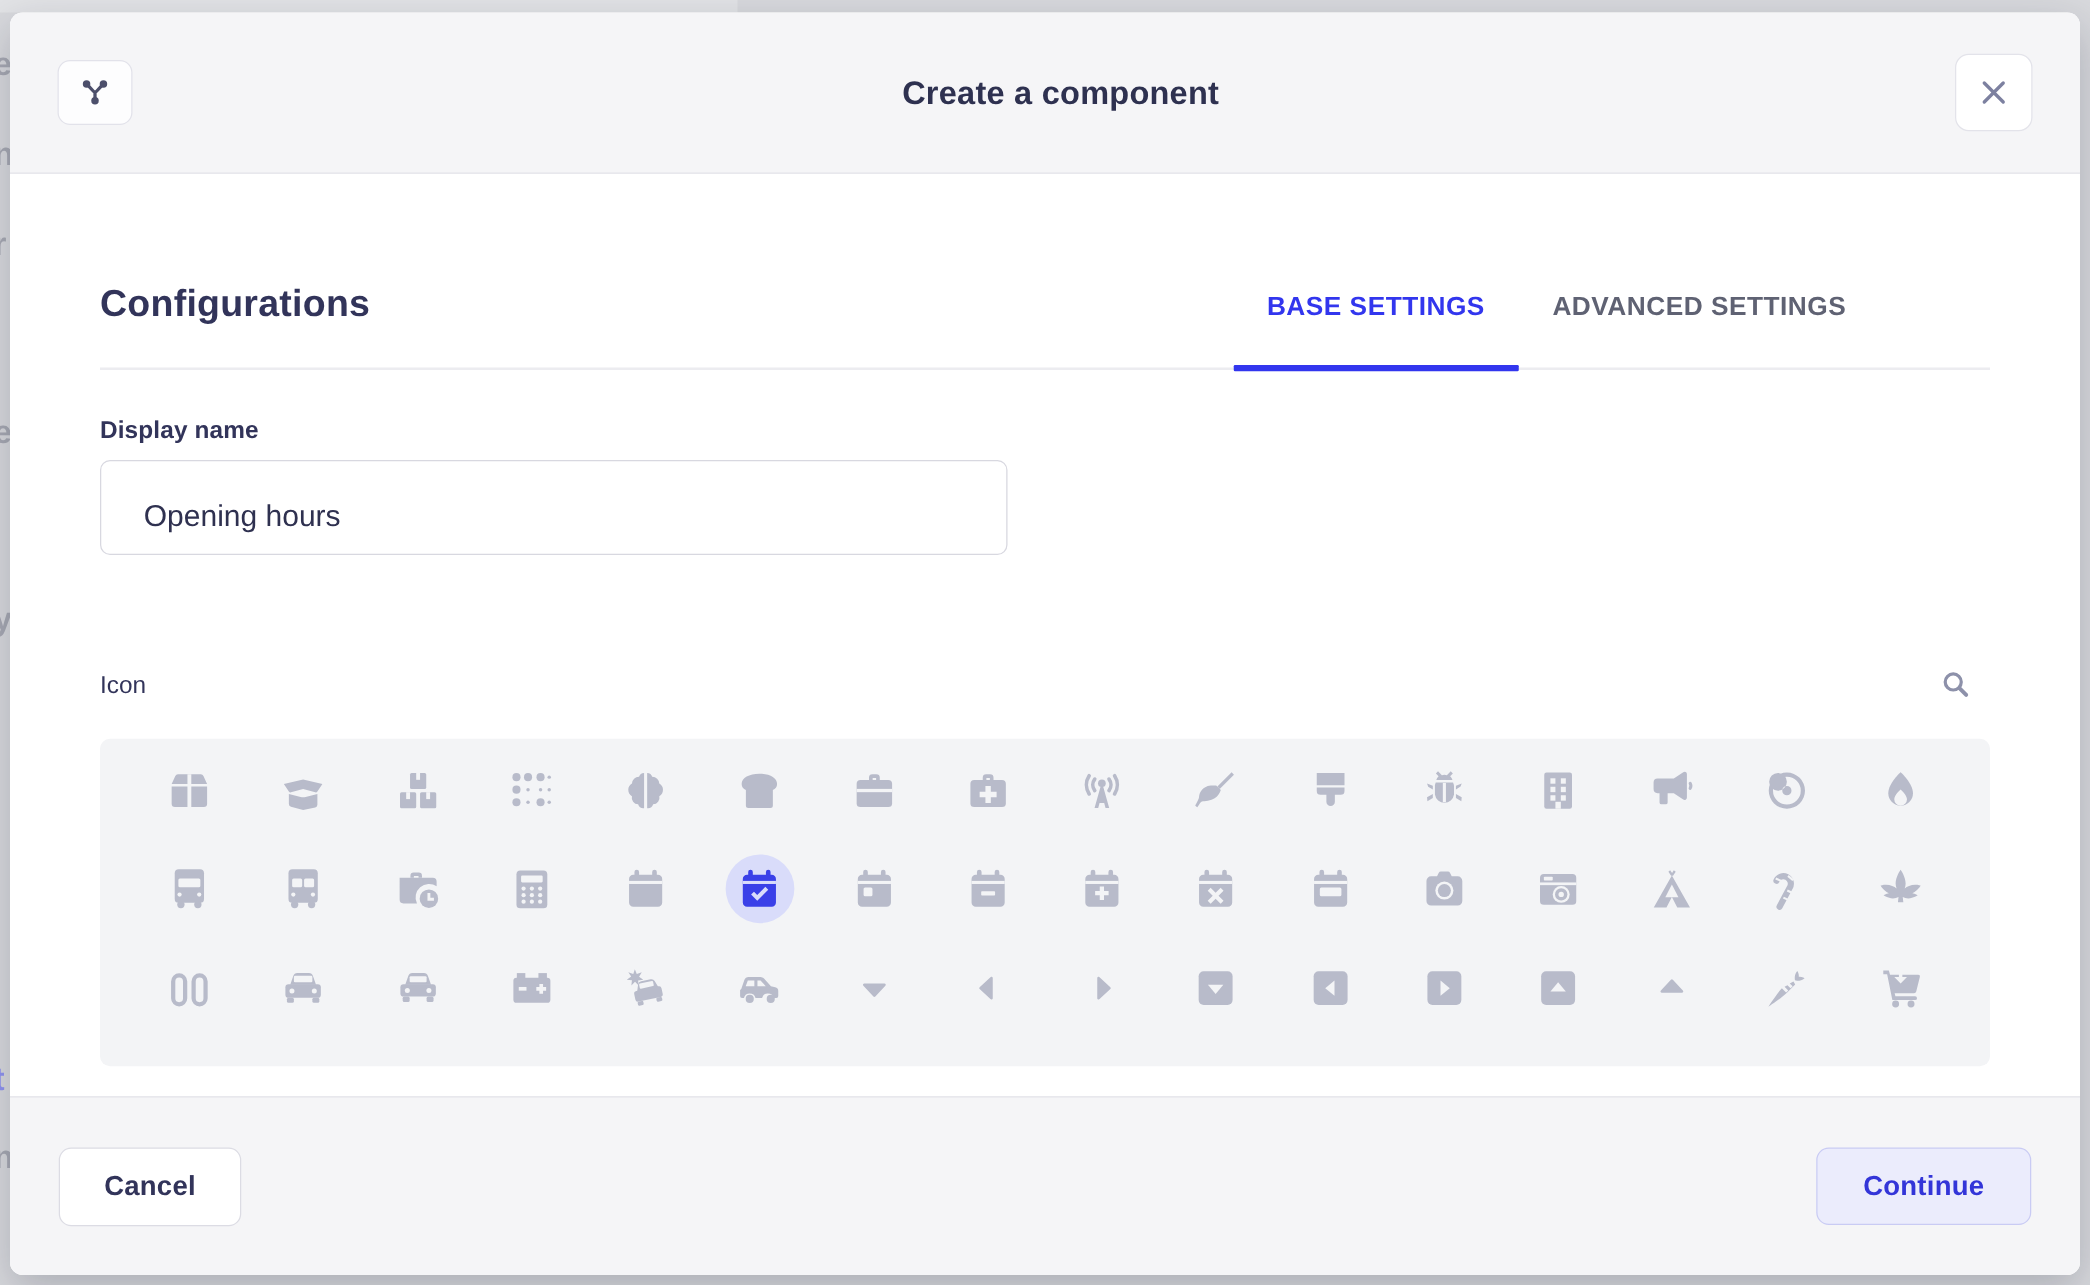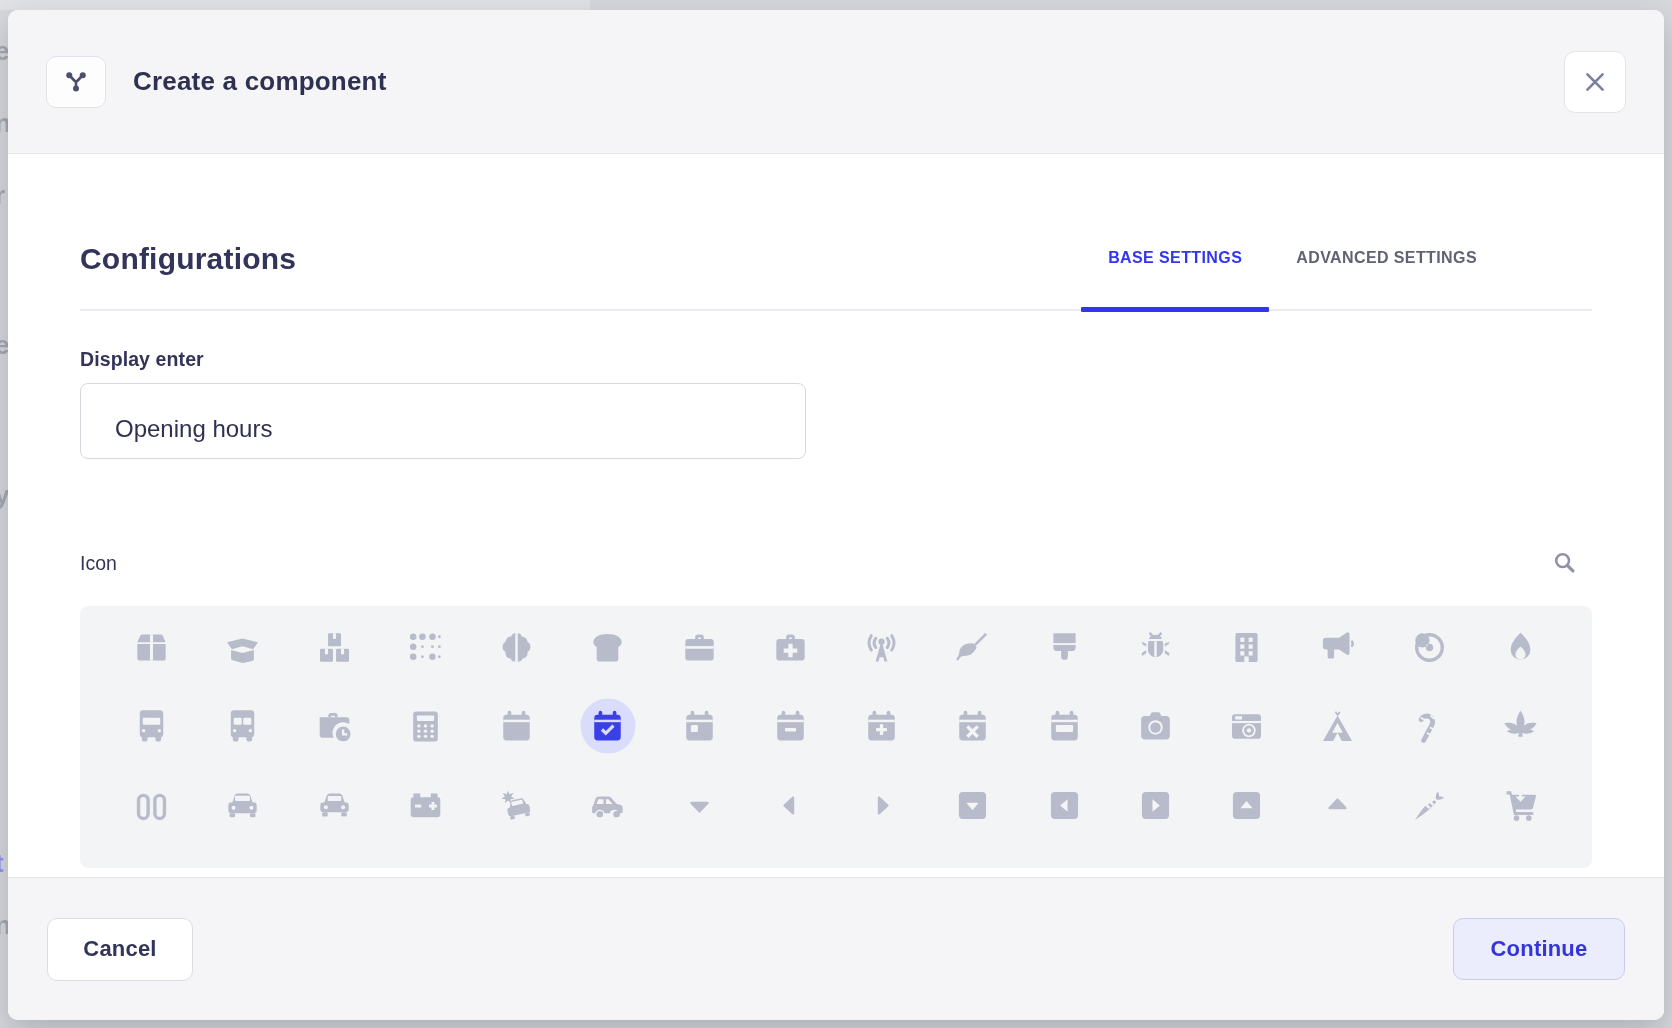--- a/index.html
+++ b/index.html
@@ -35,24 +35,25 @@
   .bg-letter{position:absolute;left:-5px;font-size:26px;font-weight:bold;z-index:0;}
 
   .modal{
     position:absolute;left:8px;top:10px;width:1656px;height:1010px;
     background:#ffffff;border-radius:10px;z-index:2;
     box-shadow:0 12px 34px rgba(20,22,40,.22);
     overflow:hidden;
   }
   
   .modal-header{
-    height:144px;background:var(--chrome-bg);
+    height:129px;background:var(--chrome-bg);
     border-bottom:1px solid var(--chrome-border);
     display:flex;align-items:center;
     padding:0 38px;
+    text-align:center;
   }
   .header-icon-box{
     width:60px;height:52px;background:#fdfdfe;
     border:1.5px solid #e2e2ea;border-radius:10px;
     display:flex;align-items:center;justify-content:center;
     color:#4c4f6b;flex:0 0 auto;
   }
   .header-icon-box svg{width:30px;height:30px;}
   .modal-title{
     margin-left:27px;font-size:26px;font-weight:bold;color:var(--title-color);
@@ -74,21 +75,21 @@
     margin-top:85px;position:relative;
   }
   .config-divider{position:absolute;left:0;right:0;bottom:0;height:2px;background:var(--divider);}
   .config-heading{
     font-size:30px;font-weight:bold;color:var(--heading-color);
     line-height:40px;padding-bottom:32px;letter-spacing:.2px;
   }
   .tabs{display:flex;margin-right:88px;}
   .tab{
     position:relative;padding:10px 27px 0 27px;
-    font-size:16px;font-weight:bold;letter-spacing:.4px;
+    font-size:21px;font-weight:bold;letter-spacing:.4px;
     color:var(--tab-inactive);cursor:pointer;white-space:nowrap;
   }
   .tab.active{color:var(--accent);}
   .tab.active::after{
     content:"";position:absolute;left:0;right:0;bottom:-1px;height:5px;
     background:var(--accent);border-radius:1px;z-index:1;
   }
 
   .fields{display:flex;gap:30px;margin-top:36px;}
   .field-col1{width:726px;flex:0 0 auto;}
@@ -204,21 +205,21 @@
       <h2 class="config-heading">Configurations</h2>
       <div class="tabs">
         <div class="tab active">BASE SETTINGS</div>
         <div class="tab">ADVANCED SETTINGS</div>
       </div>
       <div class="config-divider"></div>
     </div>
 
     <div class="fields">
       <div class="field-col1">
-        <div class="field-label">Display enter</div>
+        <div class="field-label">Display name</div>
         <input class="text-input" type="text" readonly="" value="Opening hours" style="">
       </div>
     </div>
 
     <div class="icon-label-row">
       <div class="icon-label">Icon</div>
       <button class="search-btn">
         <svg viewBox="0 0 24 24" fill="none">
           <circle cx="10.3" cy="10.3" r="5.7" stroke="currentColor" stroke-width="2.3"></circle>
           <path d="M14.7 14.7l4.8 4.8" stroke="currentColor" stroke-width="2.8" stroke-linecap="round"></path>

